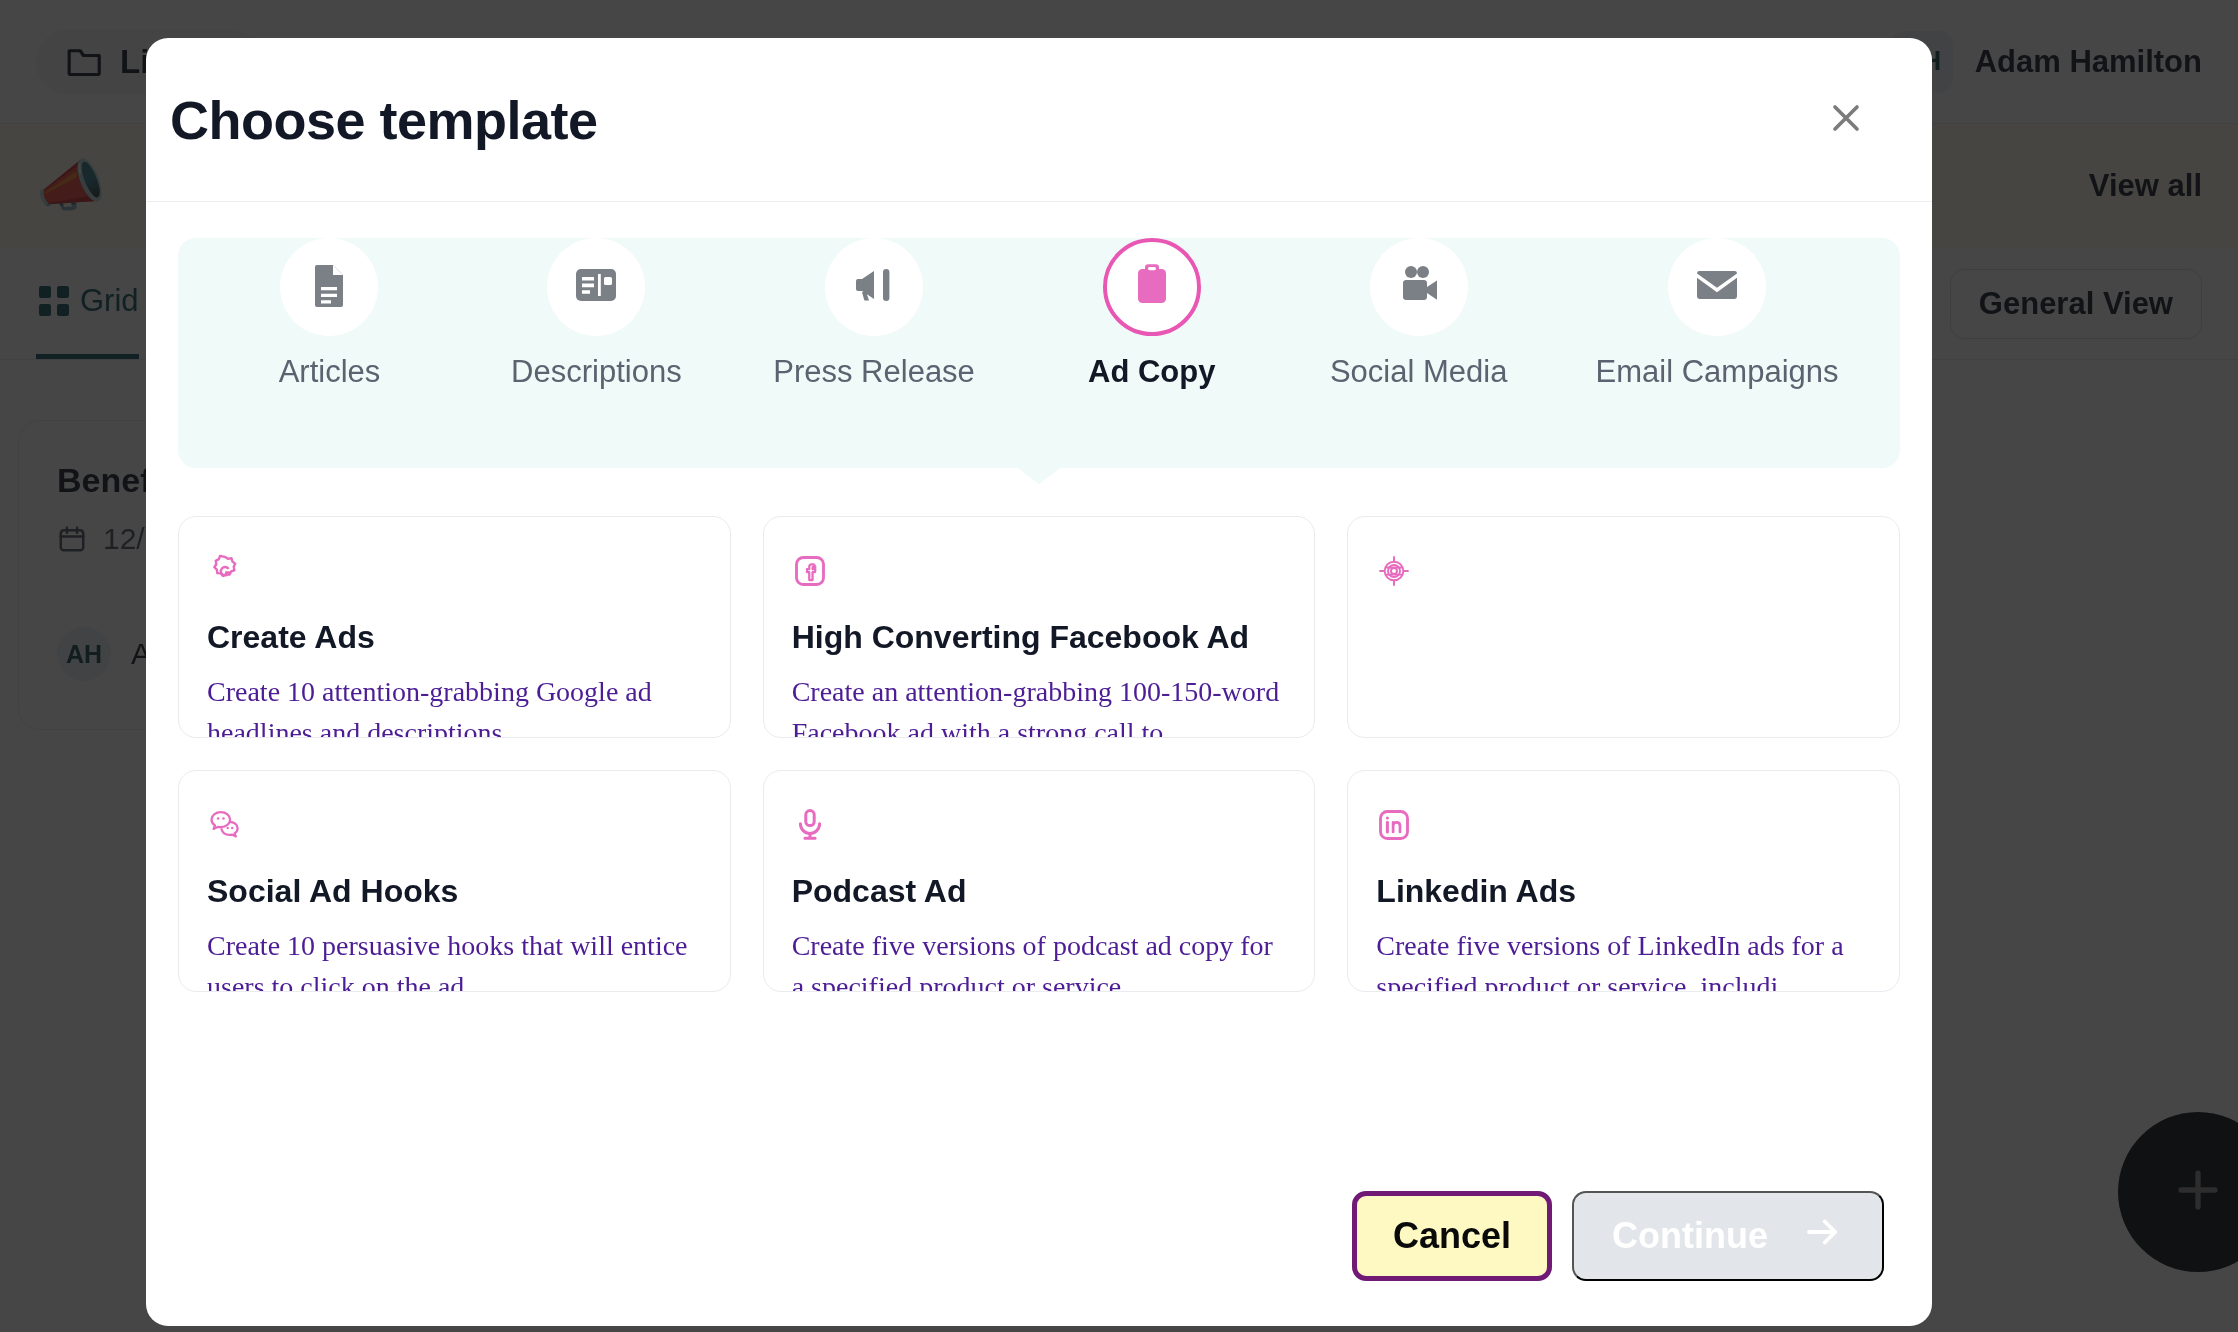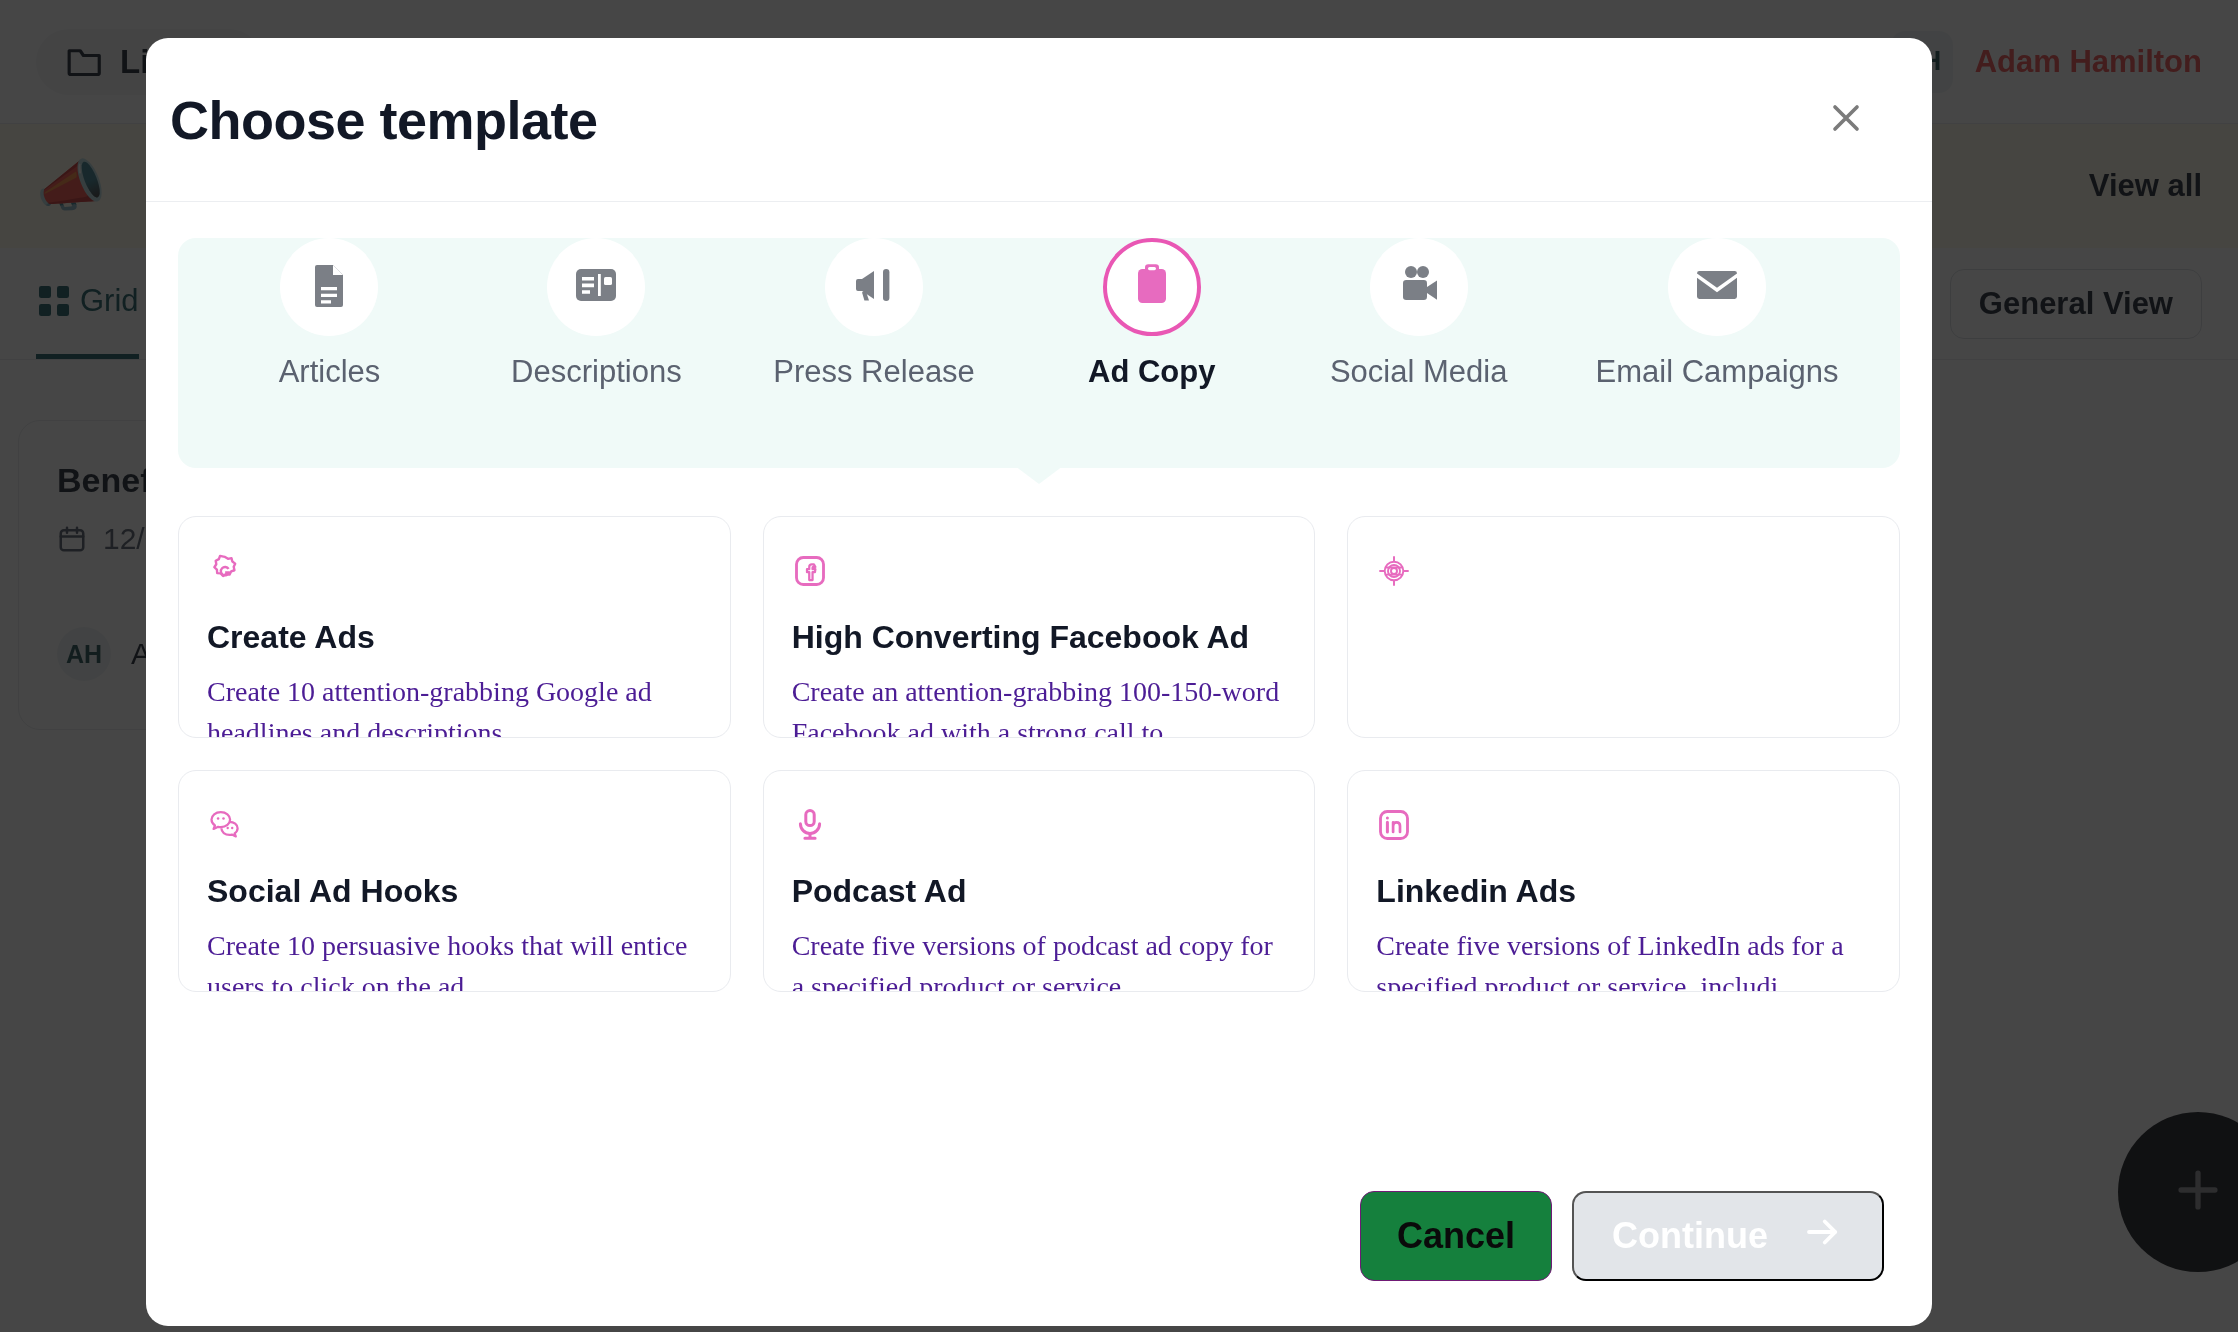--- a/index.html
+++ b/index.html
@@ -58,21 +58,21 @@
     font-size: 27px;
     font-weight: bold;
     display: flex;
     align-items: center;
     justify-content: center;
     letter-spacing: .5px;
   }
   .bg-username {
     font-size: 31px;
     font-weight: bold;
-    color: #ef4444;
+    color: #0f172a;
     white-space: nowrap;
   }
 
   .bg-banner {
     position: absolute;
     top: 124px; left: 0; right: 0;
     height: 124px;
     background: #fff8e6;
     display: flex;
     align-items: center;
@@ -364,22 +364,22 @@
     font-size: 36px;
     font-weight: bold;
     display: flex;
     align-items: center;
     justify-content: center;
     white-space: nowrap;
   }
   .btn-cancel {
     min-width: 188px;
     padding: 0 36px;
-    background: #15803d;
-    border: 1px solid #701a75;
+    background: #fef9c3;
+    border: 5px solid #701a75;
     color: #0a0a0a;
   }
   .btn-continue {
     min-width: 270px;
     padding: 0 38px;
     background: #e2e5e9;
     color: #ffffff;
     gap: 34px;
   }
   .btn-continue svg { width: 42px; height: 42px; flex: none; }

